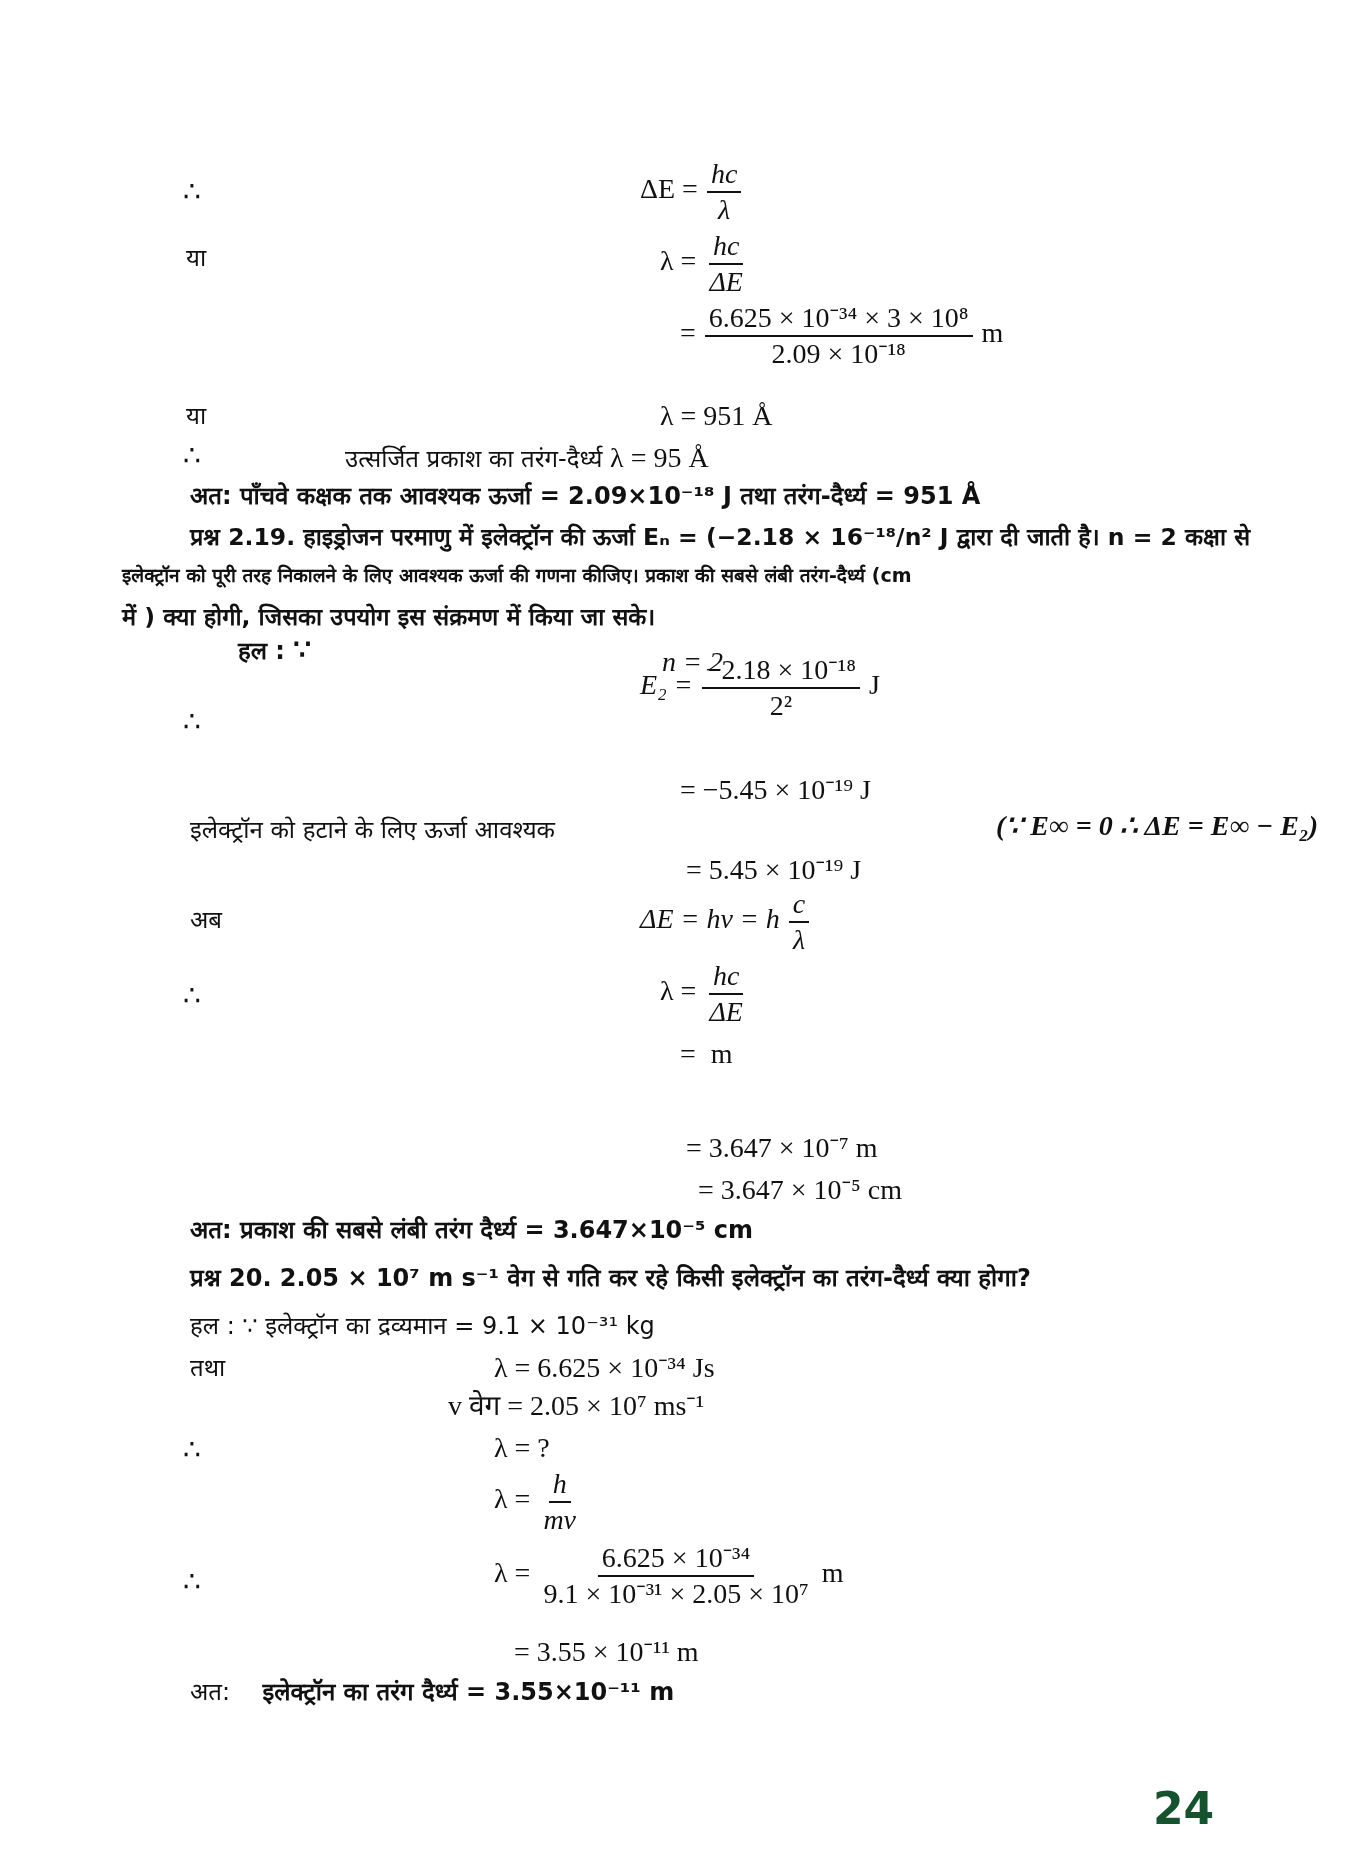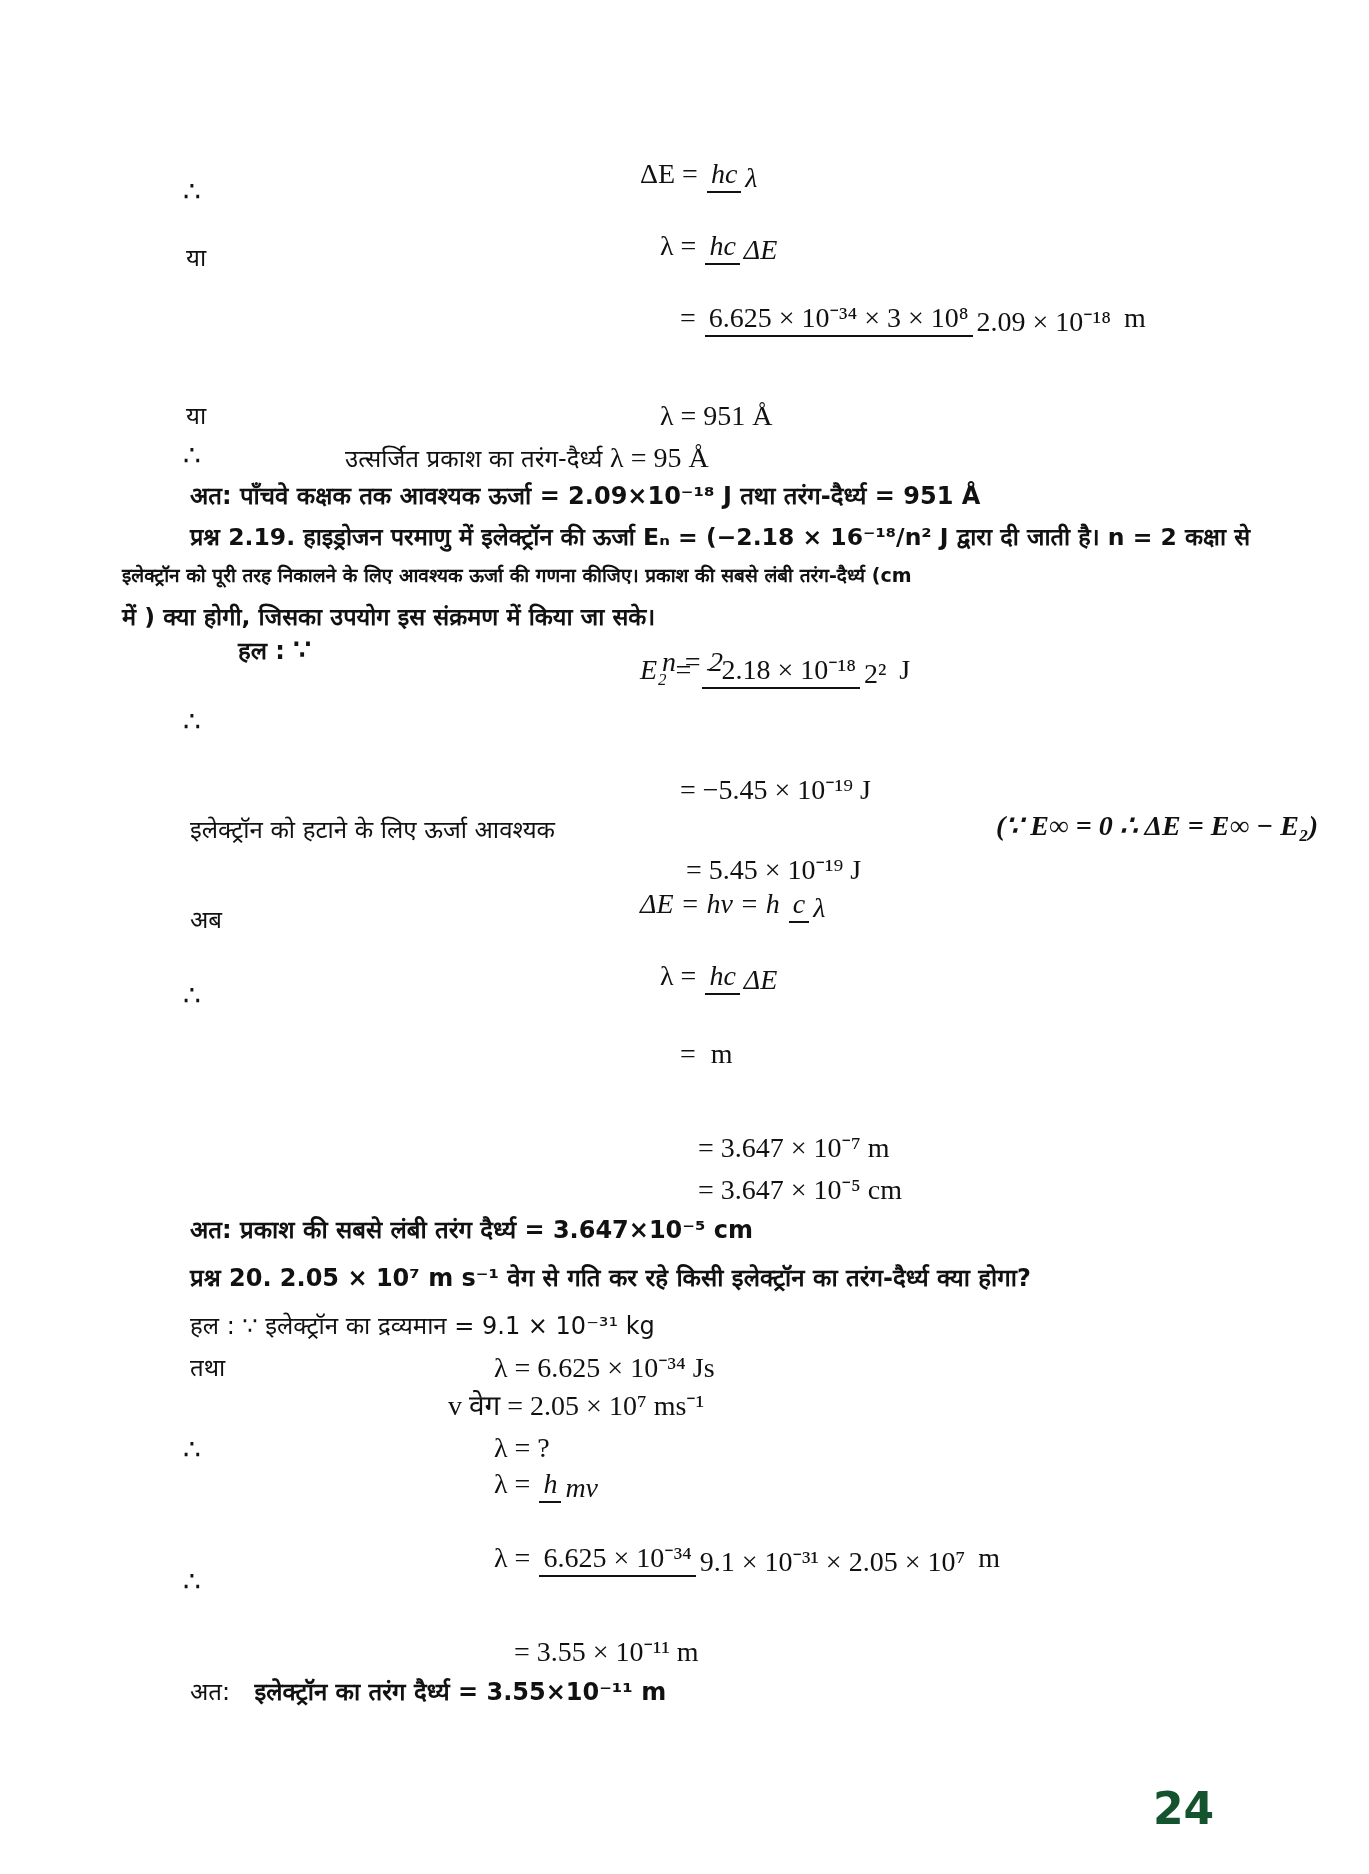--- a/index.html
+++ b/index.html
@@ -4,21 +4,21 @@
 <style>
   html, body { margin:0; padding:0; background:#ffffff; }
   body { width:1369px; height:1874px; position:relative; overflow:hidden;
          font-family:"Liberation Serif", "DejaVu Serif", serif; color:#111; }
   .ln { position:absolute; white-space:nowrap; font-size:27px; line-height:1; }
   .b { font-weight:bold; }
   .dev { font-family:"DejaVu Sans", sans-serif; font-size:24px; }
   .devb { font-family:"DejaVu Sans", sans-serif; font-size:24px; font-weight:bold; }
   .math { font-family:"Liberation Serif", serif; font-size:28px; }
   .it { font-style:italic; }
-  .frac { display:inline-flex; flex-direction:row; align-items:center; vertical-align:middle; margin:0 2px; }
+  .frac { display:inline-flex; flex-direction:column; align-items:center; vertical-align:middle; margin:0 2px; }
   .frac .num { padding:0 4px 3px; border-bottom:2px solid #111; }
   .frac .den { padding:3px 4px 0; }
   .pagenum { position:absolute; left:1153px; top:1783px; font-family:"DejaVu Sans", sans-serif;
              font-weight:bold; font-size:44px; color:#14532d; }
 </style>
 </head>
 <body>
 
 <div class="ln math" style="left:183px;top:178px;">∴</div>
 <div class="ln math" style="left:640px;top:160px;">
@@ -98,21 +98,21 @@
   <span class="frac it">
     <span class="num">hc</span>
     <span class="den">ΔE</span>
   </span>
 </div>
 
 <div class="ln math" style="left:680px;top:1040px;">
   <span>=</span>
   <span style="margin-left:8px">m</span>
 </div>
-<div class="ln math" style="left:686px;top:1134px;margin-left:12px;">= 3.647 × 10⁻⁷ m</div>
+<div class="ln math" style="left:686px;top:1134px;">= 3.647 × 10⁻⁷ m</div>
 <div class="ln math" style="left:686px;top:1176px;margin-left:12px;">= 3.647 × 10⁻⁵ cm</div>
 
 <div class="ln devb" style="left:190px;top:1218px;">अत: प्रकाश की सबसे लंबी तरंग दैर्ध्य = 3.647×10⁻⁵ cm</div>
 
 <div class="ln devb" style="left:190px;top:1266px;">प्रश्न 20. 2.05 × 10⁷ m s⁻¹ वेग से गति कर रहे किसी इलेक्ट्रॉन का तरंग-दैर्ध्य क्या होगा?</div>
 <div class="ln dev" style="left:190px;top:1314px;">हल :  ∵ इलेक्ट्रॉन का द्रव्यमान = 9.1 × 10⁻³¹ kg</div>
 
 <div class="ln dev" style="left:190px;top:1356px;">तथा</div>
 <div class="ln math" style="left:494px;top:1354px;">λ = 6.625 × 10⁻³⁴ Js</div>
 <div class="ln math" style="left:448px;top:1392px;">v वेग = 2.05 × 10⁷ ms⁻¹</div>
@@ -135,16 +135,16 @@
     <span class="num">6.625 × 10⁻³⁴</span>
     <span class="den">9.1 × 10⁻³¹ × 2.05 × 10⁷</span>
   </span>
   <span>m</span>
 </div>
 
 <div class="ln math" style="left:514px;top:1638px;">= 3.55 × 10⁻¹¹ m</div>
 
 <div class="ln devb" style="left:190px;top:1680px;">
   <span class="dev" style="font-weight:normal">अत:</span>
-  <span style="margin-left:16px">इलेक्ट्रॉन का तरंग दैर्ध्य = 3.55×10⁻¹¹ m</span>
+  <span style="margin-left:24px">इलेक्ट्रॉन का तरंग दैर्ध्य = 3.55×10⁻¹¹ m</span>
 </div>
 
 <div class="pagenum">24</div>
 
 </body></html>

